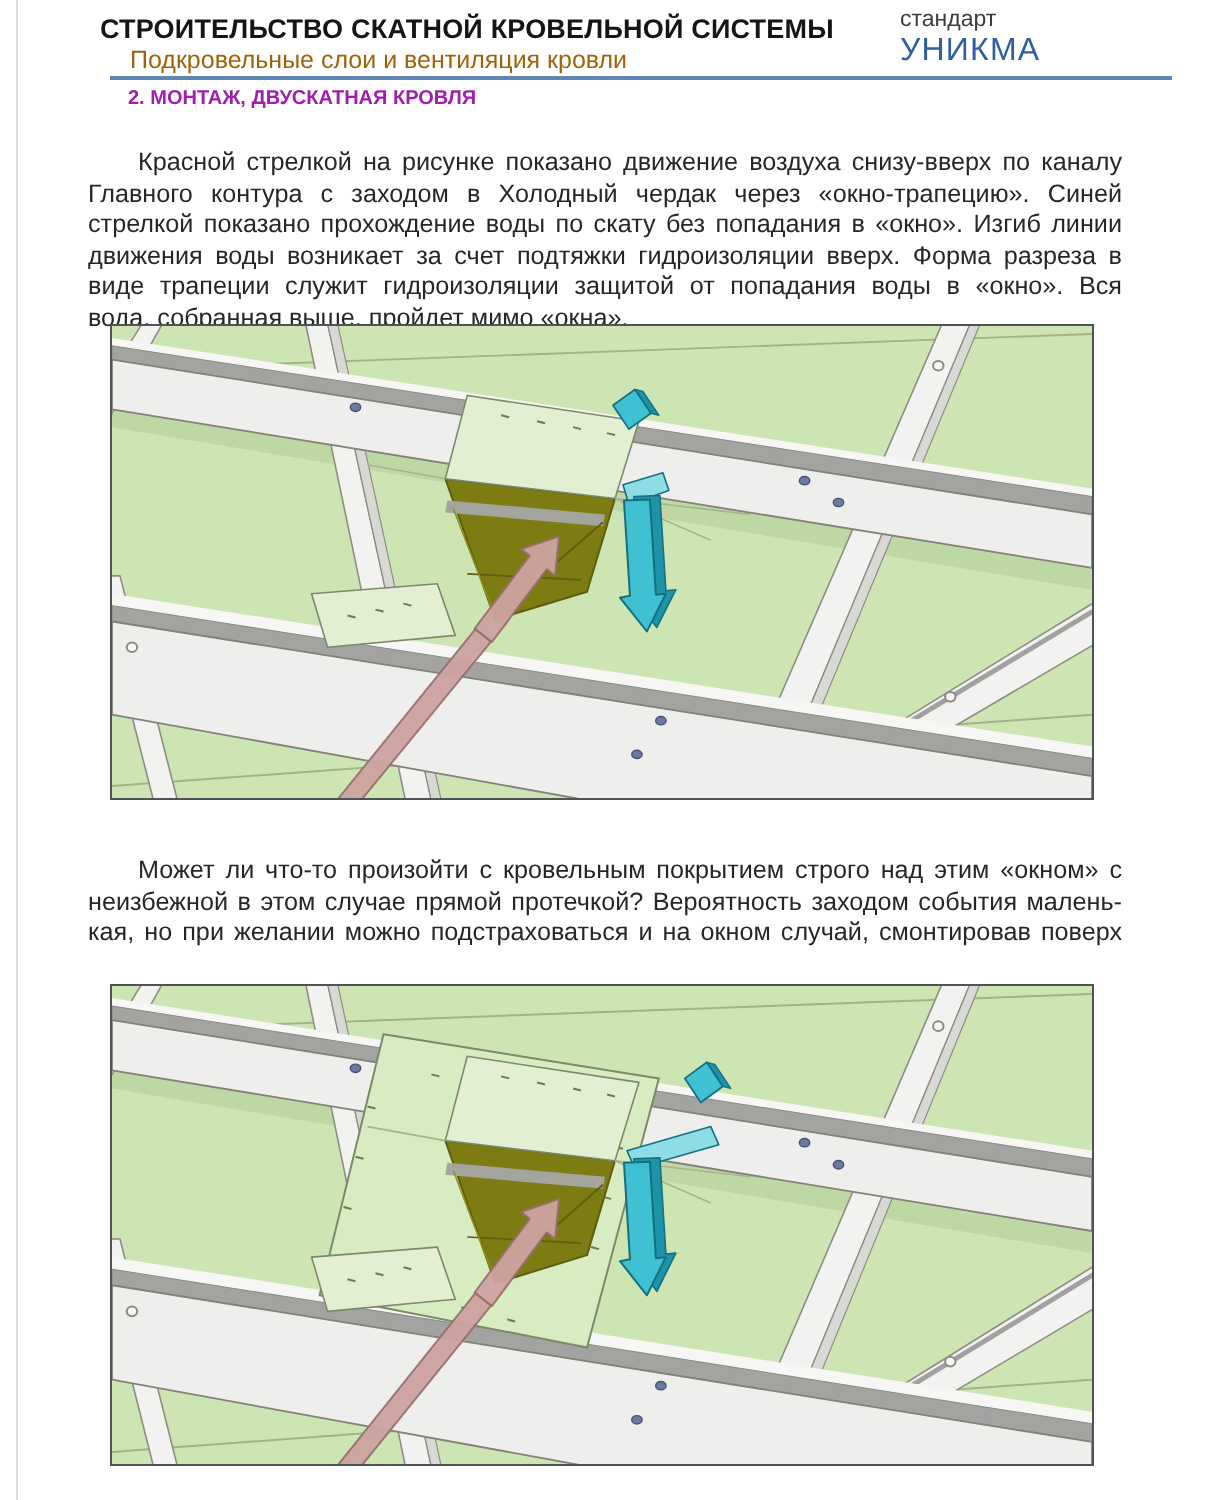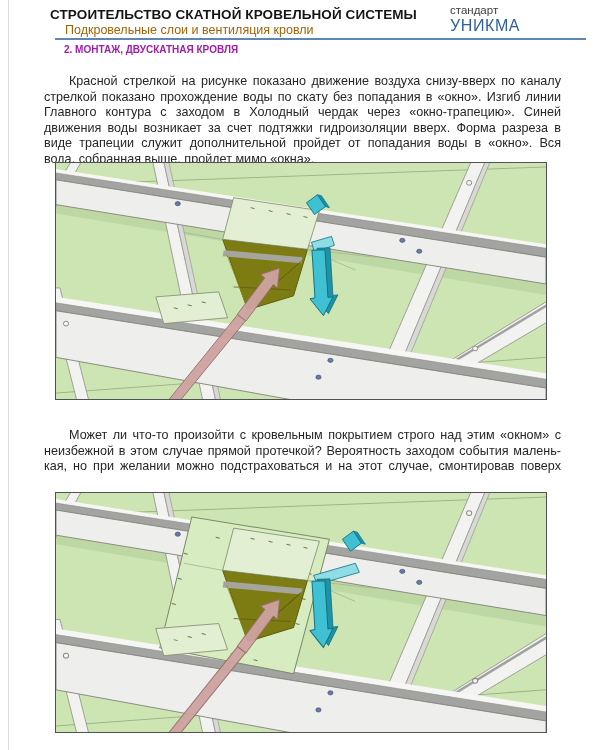--- a/index.html
+++ b/index.html
@@ -35,24 +35,24 @@
 <div class="logo">
   <div class="logo-top">стандарт</div>
   <div class="logo-name">УНИКМА</div>
 </div>
 
 <div class="rule"></div>
 <div class="sect">2. МОНТАЖ, ДВУСКАТНАЯ КРОВЛЯ</div>
 
 <div class="para p1">
   <div class="tl first">Красной стрелкой на рисунке показано движение воздуха снизу-вверх по каналу</div>
+  <div class="tl">Главного контура с заходом в Холодный чердак через «окно-трапецию». Синей</div>
   <div class="tl">стрелкой показано прохождение воды по скату без попадания в «окно». Изгиб линии</div>
-  <div class="tl">Главного контура с заходом в Холодный чердак через «окно-трапецию». Синей</div>
   <div class="tl">движения воды возникает за счет подтяжки гидроизоляции вверх. Форма разреза в</div>
-  <div class="tl">виде трапеции служит дополнительной пройдет от попадания воды в «окно». Вся</div>
+  <div class="tl">виде трапеции служит гидроизоляции защитой от попадания воды в «окно». Вся</div>
   <div class="tl last">вода, собранная выше, пройдет мимо «окна».</div>
 </div>
 
 <div class="fig fig1">
   <svg viewBox="0 0 491 238" preserveAspectRatio="none">
       <g>
         <polygon points="0,0 491,0 491,238 0,238" fill="#cde5b3"></polygon>
         <polygon points="0,42 491,122 491,133 0,51" fill="#adc793" opacity="0.45"></polygon>
         <line x1="0" y1="22" x2="491" y2="4" stroke="#97a87f" stroke-width="1" opacity="0.8"></line>
         <line x1="0" y1="232" x2="491" y2="196" stroke="#97a87f" stroke-width="1" opacity="0.8"></line>
@@ -118,21 +118,21 @@
         <ellipse cx="414" cy="20" rx="2.6" ry="2.4" fill="#f6f6f4" stroke="#8c8c84" stroke-width="1"></ellipse>
         <ellipse cx="10" cy="162" rx="2.6" ry="2.4" fill="#f6f6f4" stroke="#8c8c84" stroke-width="1"></ellipse>
         <ellipse cx="420" cy="187" rx="2.6" ry="2.4" fill="#f6f6f4" stroke="#8c8c84" stroke-width="1"></ellipse>
       </g>
     </svg>
 </div>
 
 <div class="para p2">
   <div class="tl first">Может ли что-то произойти с кровельным покрытием строго над этим «окном» с</div>
   <div class="tl">неизбежной в этом случае прямой протечкой? Вероятность заходом события малень-</div>
-  <div class="tl">кая, но при желании можно подстраховаться и на этот случае, смонтировав поверх</div>
+  <div class="tl">кая, но при желании можно подстраховаться и на окном случай, смонтировав поверх</div>
 </div>
 
 <div class="fig fig2">
   <svg viewBox="0 0 491 238" preserveAspectRatio="none">
       <g>
         <polygon points="0,0 491,0 491,238 0,238" fill="#cde5b3"></polygon>
         <polygon points="0,42 491,122 491,133 0,51" fill="#adc793" opacity="0.45"></polygon>
         <line x1="0" y1="22" x2="491" y2="4" stroke="#97a87f" stroke-width="1" opacity="0.8"></line>
         <line x1="0" y1="232" x2="491" y2="196" stroke="#97a87f" stroke-width="1" opacity="0.8"></line>
       </g>

